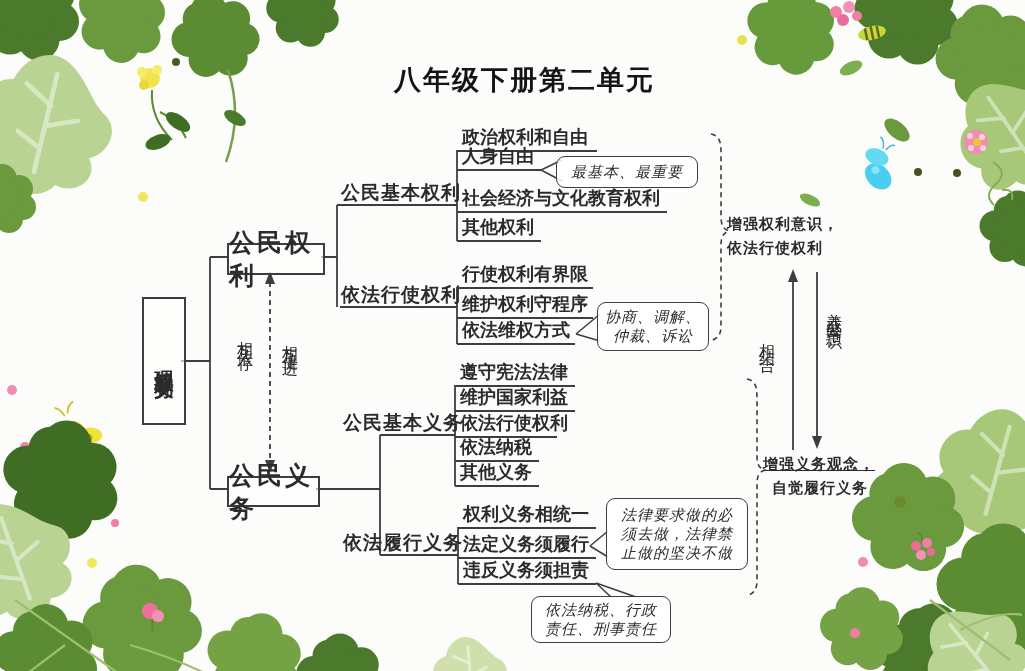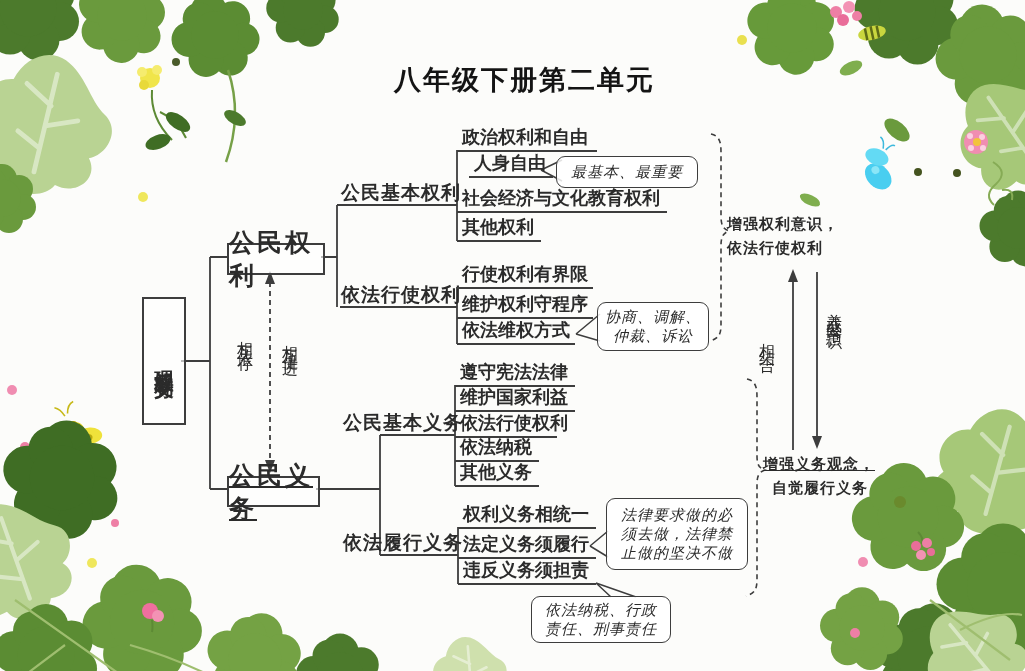--- a/index.html
+++ b/index.html
@@ -198,32 +198,32 @@
     </g>
   </svg>
 
   <div class="txt title" style="left:394px;top:62px;">八年级下册第二单元</div>
 
   <div class="nodebox" style="left:142px;top:297px;width:40px;height:124px;">
     <span class="v-label" style="font-size:19px;letter-spacing:2px;">理解权利义务</span>
   </div>
 
   <div class="nodebox h-node" style="left:227px;top:243px;width:94px;height:28px;">公民权利</div>
-  <div class="nodebox h-node" style="left:227px;top:476px;width:89px;height:27px;text-decoration:underline;">公民义务</div>
+  <div class="nodebox h-node" style="left:227px;top:476px;width:89px;height:27px;">公民义务</div>
 
   <div class="vtext" style="left:234px;top:328px;">相互依存</div>
   <div class="vtext" style="left:279px;top:332px;">相互促进</div>
 
   <div class="txt branch-label" style="left:341px;top:180px;">公民基本权利</div>
   <div class="txt branch-label" style="left:341px;top:282px;">依法行使权利</div>
   <div class="txt branch-label" style="left:343px;top:410px;">公民基本义务</div>
   <div class="txt branch-label" style="left:343px;top:530px;">依法履行义务</div>
 
   <div class="item" style="left:457px;top:127px;width:140px;">政治权利和自由</div>
-  <div class="item" style="left:457px;top:153px;width:84px;margin-left:12px;">人身自由</div>
+  <div class="item" style="left:457px;top:146px;width:84px;">人身自由</div>
   <div class="item" style="left:457px;top:188px;width:210px;">社会经济与文化教育权利</div>
   <div class="item" style="left:457px;top:217px;width:84px;">其他权利</div>
 
   <div class="item" style="left:457px;top:264px;width:136px;">行使权利有界限</div>
   <div class="item" style="left:457px;top:294px;width:136px;">维护权利守程序</div>
   <div class="item" style="left:457px;top:320px;width:118px;">依法维权方式</div>
 
   <div class="item" style="left:455px;top:362px;width:120px;">遵守宪法法律</div>
   <div class="item" style="left:455px;top:387px;width:120px;">维护国家利益</div>
   <div class="item" style="left:455px;top:413px;width:102px;">依法行使权利</div>

